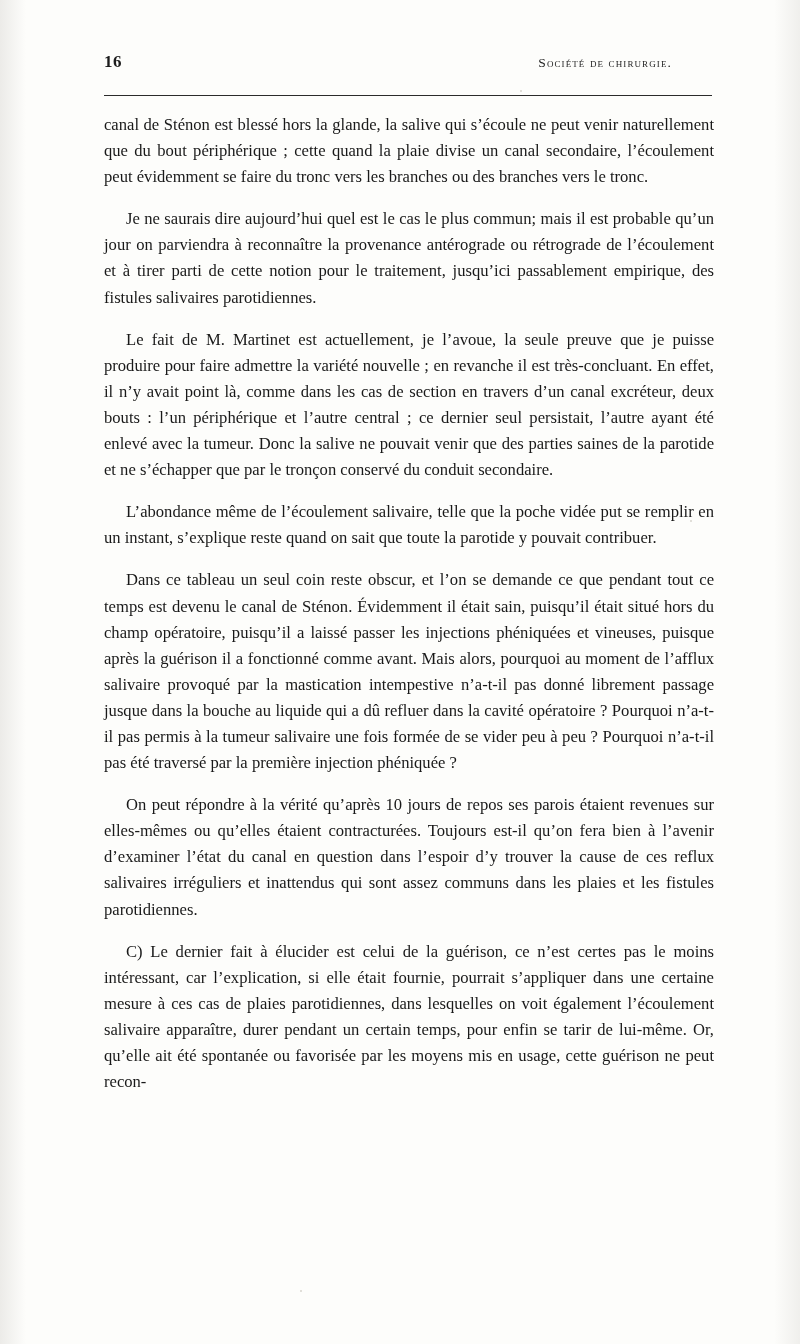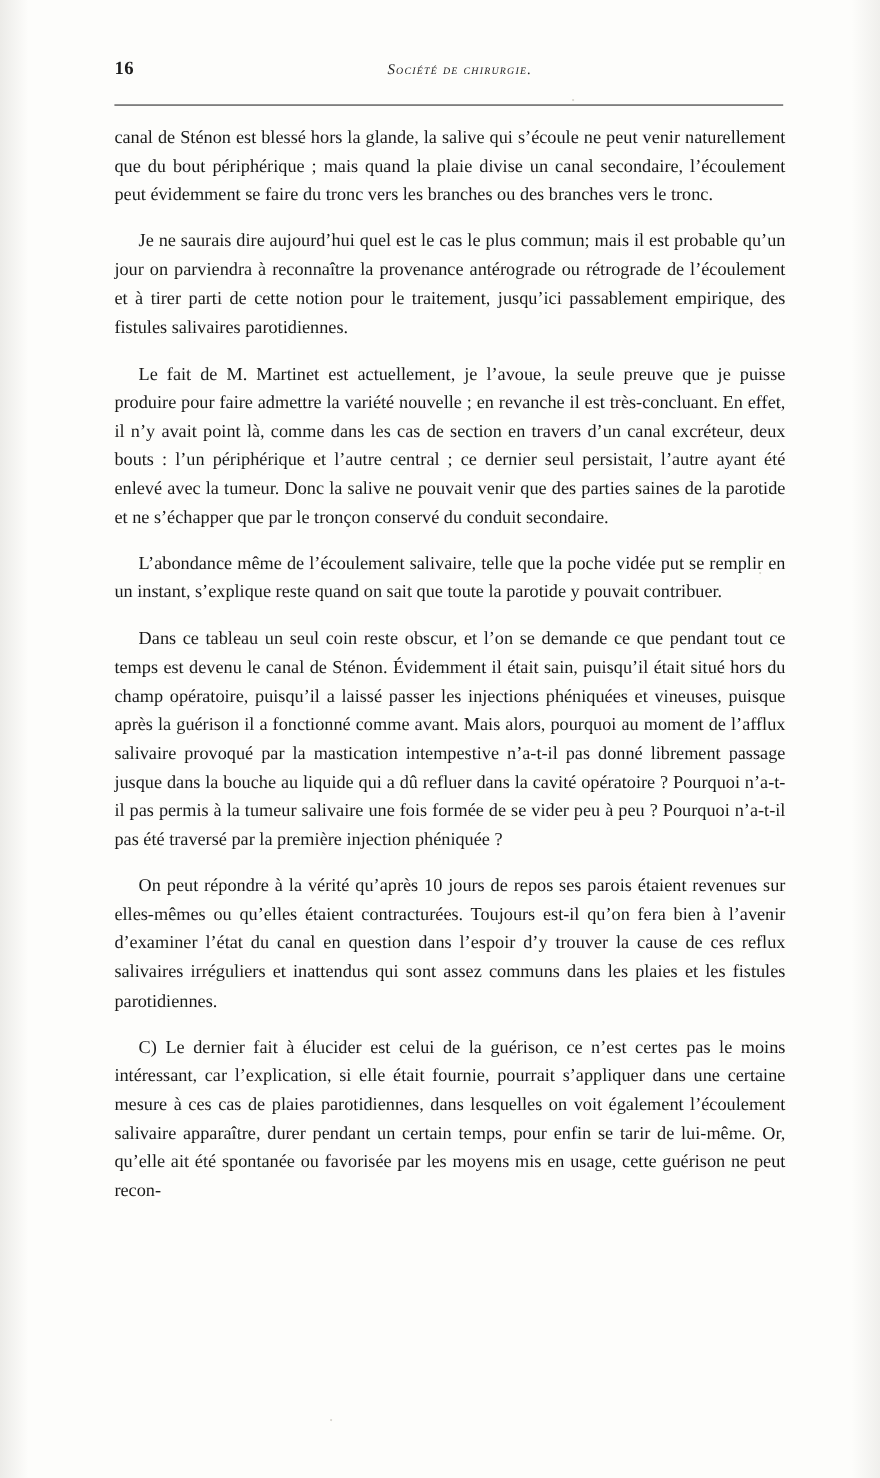--- a/index.html
+++ b/index.html
@@ -34,28 +34,27 @@
   }
   .folio {
     font-size: 17px;
     letter-spacing: 0.5px;
     color: #1c1c1c;
     width: 60px;
     font-weight: bold;
   }
   .running-title {
     flex: 1;
-    text-align: center;
+    text-align: right;
     font-size: 13.5px;
     letter-spacing: 1.1px;
     color: #232323;
     font-variant: small-caps;
     text-transform: lowercase;
     padding-right: 40px;
-    font-style: italic;
   }
   .running-title::first-letter {
     text-transform: uppercase;
   }
   .rule {
     position: absolute;
     left: 104px;
     top: 95px;
     width: 608px;
     height: 0;
@@ -110,21 +109,21 @@
   <div class="edge-shade-right"></div>
 
   <div class="page-header">
     <span class="folio">16</span>
     <span class="running-title">SOCIÉTÉ DE CHIRURGIE.</span>
   </div>
 
   <div class="rule"></div>
 
   <div class="body-text">
-    <p>canal de Sténon est blessé hors la glande, la salive qui s’écoule ne peut venir naturellement que du bout périphérique ; mais quand la plaie divise un canal secondaire, l’écoulement peut évidemment se faire du tronc vers les branches ou des branches vers le tronc.</p>
+    <p>canal de Sténon est blessé hors la glande, la salive qui s’écoule ne peut venir naturellement que du bout périphérique ; cette quand la plaie divise un canal secondaire, l’écoulement peut évidemment se faire du tronc vers les branches ou des branches vers le tronc.</p>
     <p class="indent">Je ne saurais dire aujourd’hui quel est le cas le plus commun; mais il est probable qu’un jour on parviendra à reconnaître la provenance antérograde ou rétrograde de l’écoulement et à tirer parti de cette notion pour le traitement, jusqu’ici passablement empirique, des fistules salivaires parotidiennes.</p>
     <p class="indent">Le fait de M. Martinet est actuellement, je l’avoue, la seule preuve que je puisse produire pour faire admettre la variété nouvelle ; en revanche il est très-concluant. En effet, il n’y avait point là, comme dans les cas de section en travers d’un canal excréteur, deux bouts : l’un périphérique et l’autre central ; ce dernier seul persistait, l’autre ayant été enlevé avec la tumeur. Donc la salive ne pouvait venir que des parties saines de la parotide et ne s’échapper que par le tronçon conservé du conduit secondaire.</p>
     <p class="indent">L’abondance même de l’écoulement salivaire, telle que la poche vidée put se remplir en un instant, s’explique reste quand on sait que toute la parotide y pouvait contribuer.</p>
     <p class="indent">Dans ce tableau un seul coin reste obscur, et l’on se demande ce que pendant tout ce temps est devenu le canal de Sténon. Évidemment il était sain, puisqu’il était situé hors du champ opératoire, puisqu’il a laissé passer les injections phéniquées et vineuses, puisque après la guérison il a fonctionné comme avant. Mais alors, pourquoi au moment de l’afflux salivaire provoqué par la mastication intempestive n’a-t-il pas donné librement passage jusque dans la bouche au liquide qui a dû refluer dans la cavité opératoire ? Pourquoi n’a-t-il pas permis à la tumeur salivaire une fois formée de se vider peu à peu ? Pourquoi n’a-t-il pas été traversé par la première injection phéniquée ?</p>
     <p class="indent">On peut répondre à la vérité qu’après 10 jours de repos ses parois étaient revenues sur elles-mêmes ou qu’elles étaient contracturées. Toujours est-il qu’on fera bien à l’avenir d’examiner l’état du canal en question dans l’espoir d’y trouver la cause de ces reflux salivaires irréguliers et inattendus qui sont assez communs dans les plaies et les fistules parotidiennes.</p>
     <p class="indent">C) Le dernier fait à élucider est celui de la guérison, ce n’est certes pas le moins intéressant, car l’explication, si elle était fournie, pourrait s’appliquer dans une certaine mesure à ces cas de plaies parotidiennes, dans lesquelles on voit également l’écoulement salivaire apparaître, durer pendant un certain temps, pour enfin se tarir de lui-même. Or, qu’elle ait été spontanée ou favorisée par les moyens mis en usage, cette guérison ne peut recon-</p>
   </div>
 
   <div class="speck" style="left:120px;top:300px;width:2px;height:2px;"></div>
   <div class="speck" style="left:690px;top:520px;width:2px;height:2px;"></div>

